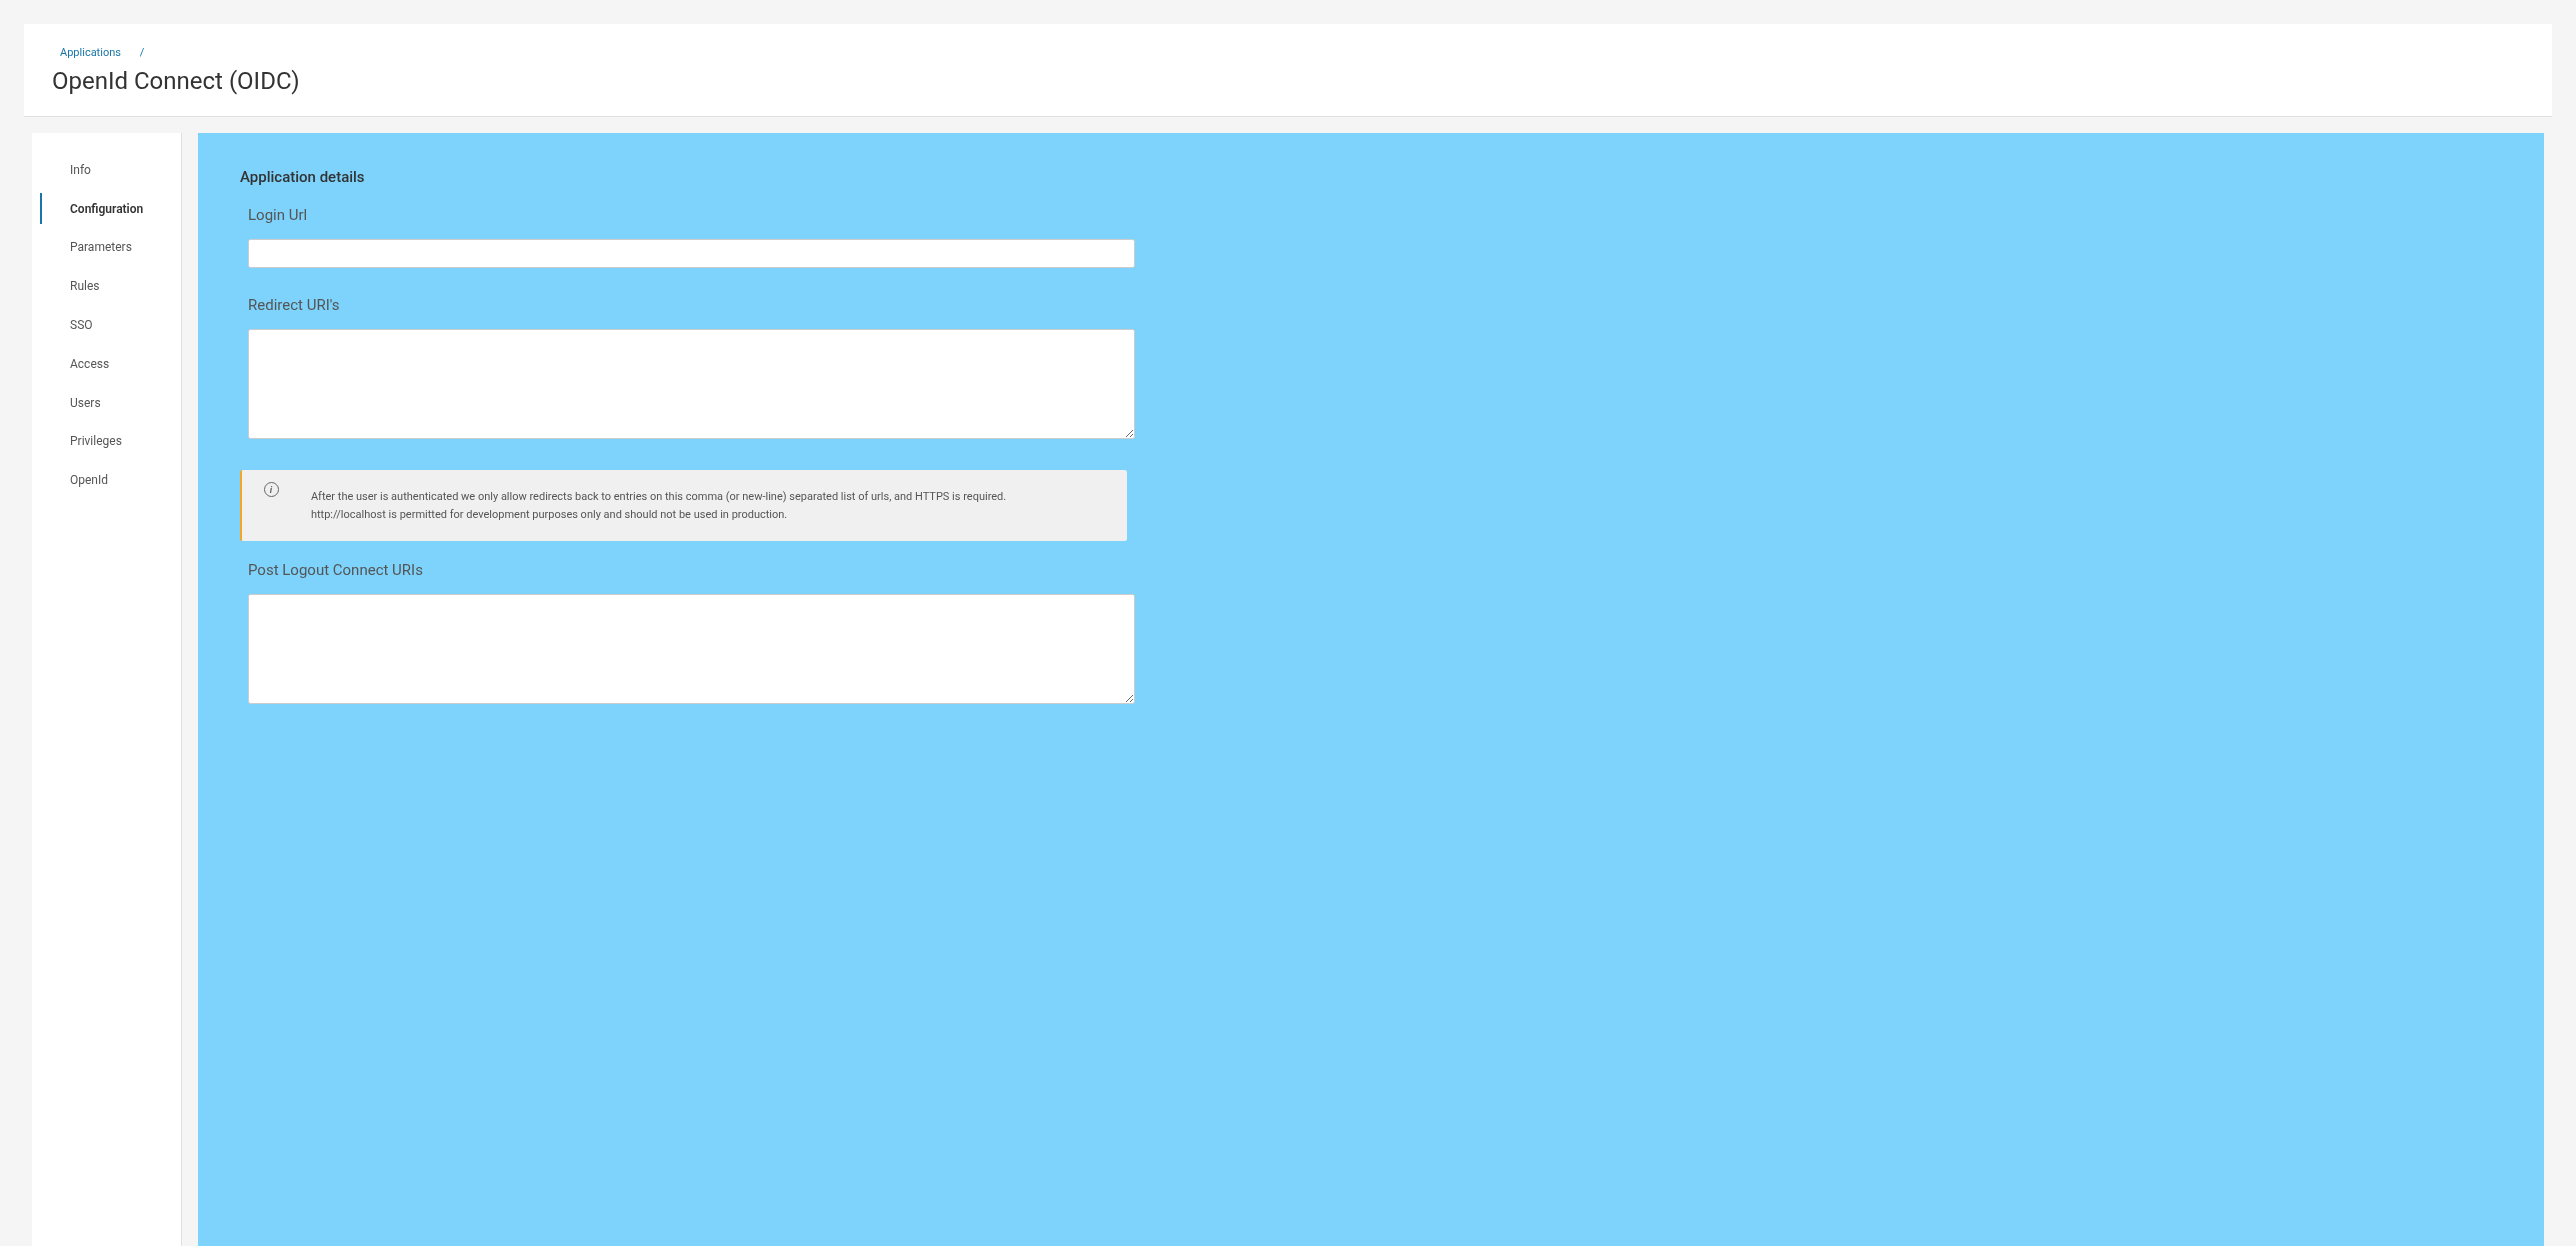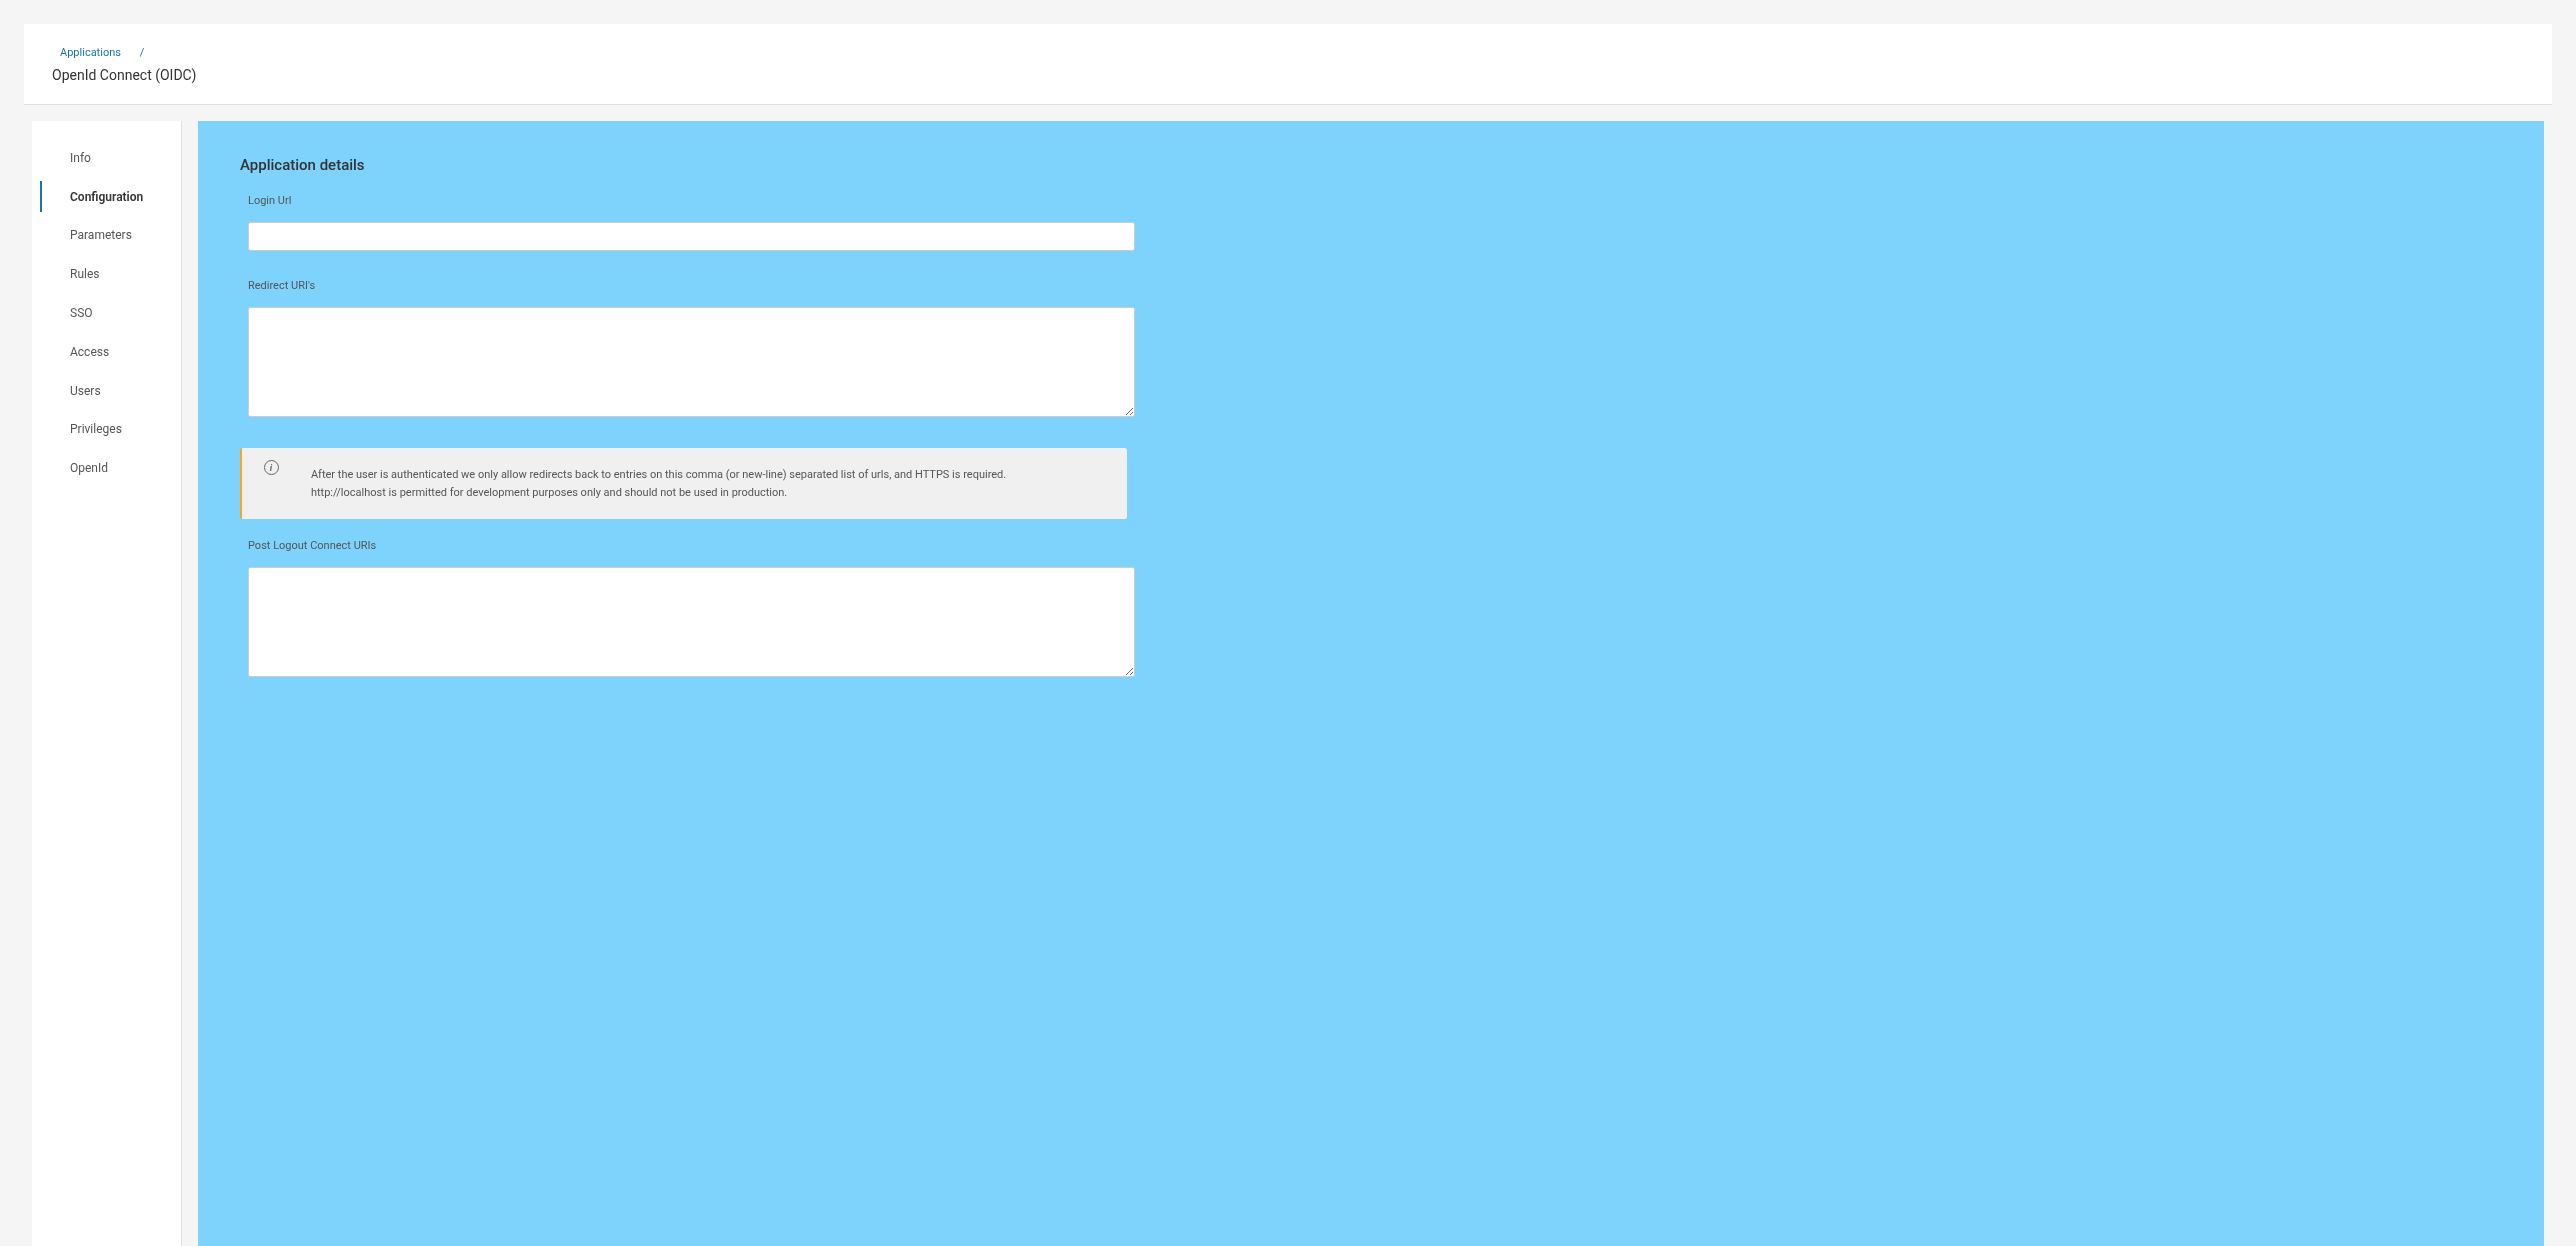--- a/index.html
+++ b/index.html
@@ -26,21 +26,21 @@
       color: #1976a8;
       margin-bottom: 3.4px;
     }
 
     .breadcrumb a {
       color: #1976a8;
       text-decoration: none;
     }
 
     .page-title {
-      font-size: 14px;
+      font-size: 24px;
       font-weight: 400;
       color: #333;
     }
 
     .content-wrapper {
       display: flex;
       min-height: calc(100vh - 68px);
     }
 
     .sidebar {
@@ -78,21 +78,21 @@
       color: #333;
       margin-bottom: 20px;
     }
 
     .form-group {
       margin-bottom: 20px;
     }
 
     .form-label {
       display: block;
-      font-size: 11px;
+      font-size: 15px;
       color: #555;
       margin-bottom: 6.8px;
     }
 
     .form-input {
       width: 100%;
       max-width: 887px;
       padding: 6.8px 10px;
       border: 0.8px solid #ccc;
       border-radius: 2.5px;

